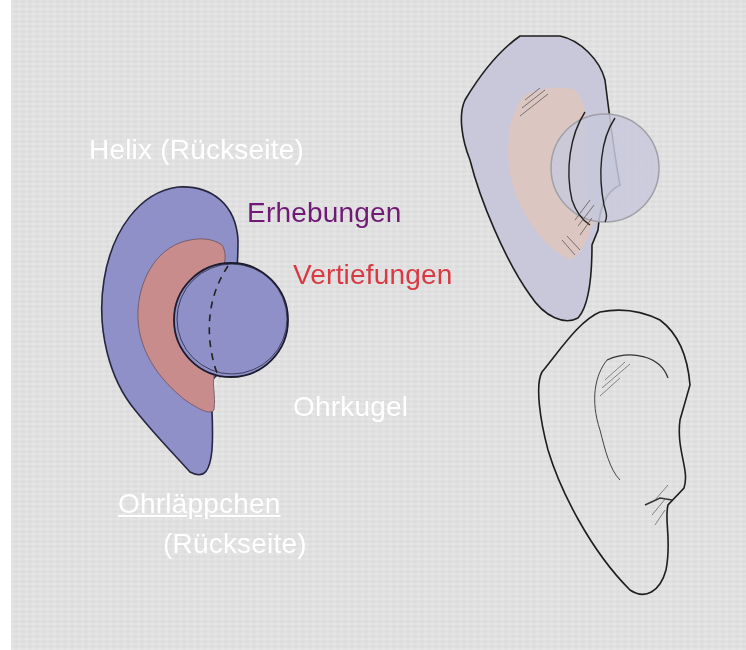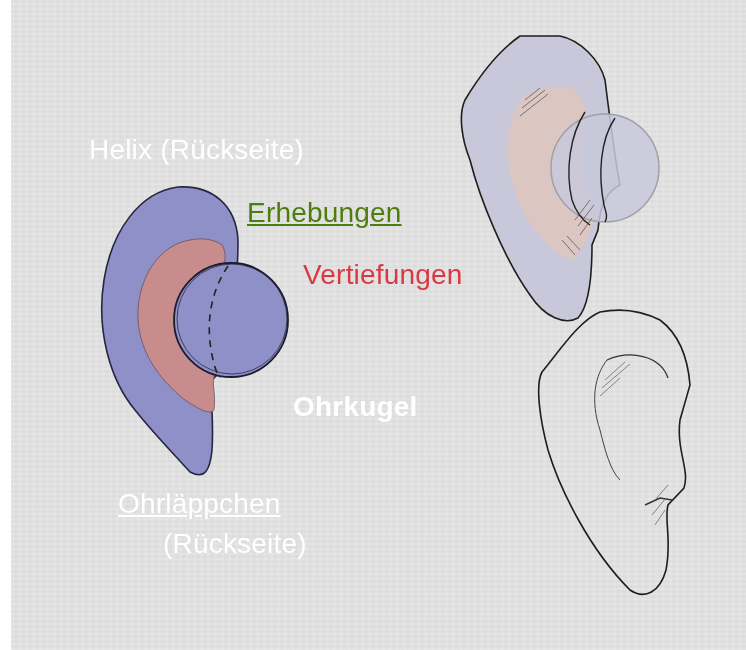--- a/index.html
+++ b/index.html
@@ -3,21 +3,21 @@
 <meta charset="utf-8">
 <style>
   html, body { margin:0; padding:0; }
   body { width:746px; height:650px; position:relative; overflow:hidden; background:#ffffff; font-family:"Liberation Sans", sans-serif; }
   .canvas { position:absolute; left:11px; top:0; width:735px; height:650px; background:#e3e3e3;
     background-image:
       repeating-linear-gradient(0deg, rgba(255,255,255,0.06) 0 2px, rgba(0,0,0,0.015) 2px 5px),
       repeating-linear-gradient(90deg, rgba(255,255,255,0.04) 0 3px, rgba(0,0,0,0.01) 3px 7px); }
   .label { position:absolute; font-size:28px; line-height:1.2; white-space:nowrap; letter-spacing:0.2px; }
   .white { color:#ffffff; }
-  .blue { color:#4d7c0f;text-decoration:underline; }
+  .blue { color:#701a75; }
   .red { color:#d83a44; }
   svg { position:absolute; left:0; top:0; }
 </style>
 </head>
 <body>
 
 <div class="canvas"></div>
 
 <svg width="746" height="650" viewBox="0 0 746 650">
 
@@ -58,16 +58,16 @@
       <line x1="600" y1="396" x2="620" y2="378"></line>
         <line x1="655" y1="500" x2="668" y2="485"></line>
       <line x1="652" y1="515" x2="666" y2="498"></line>
         <line x1="655" y1="525" x2="665" y2="510"></line>
     </g>
   </g>
 </svg>
 
 <div class="label white" style="left:89px; top:133px;">Helix (Rückseite)</div>
 <div class="label blue" style="left:247px; top:196px;">Erhebungen</div>
-<div class="label red" style="left:293px; top:258px;margin-left:10px;">Vertiefungen</div>
-<div class="label white" style="left:293px; top:390px;font-weight:bold;">Ohrkugel</div>
+<div class="label red" style="left:293px; top:258px;">Vertiefungen</div>
+<div class="label white" style="left:293px; top:390px;">Ohrkugel</div>
 <div class="label white" style="left:118px; top:487px;text-decoration:underline;">Ohrläppchen</div>
 <div class="label white" style="left:131px; top:527px;margin-left:32px;">(Rückseite)</div>
 
 </body></html>

